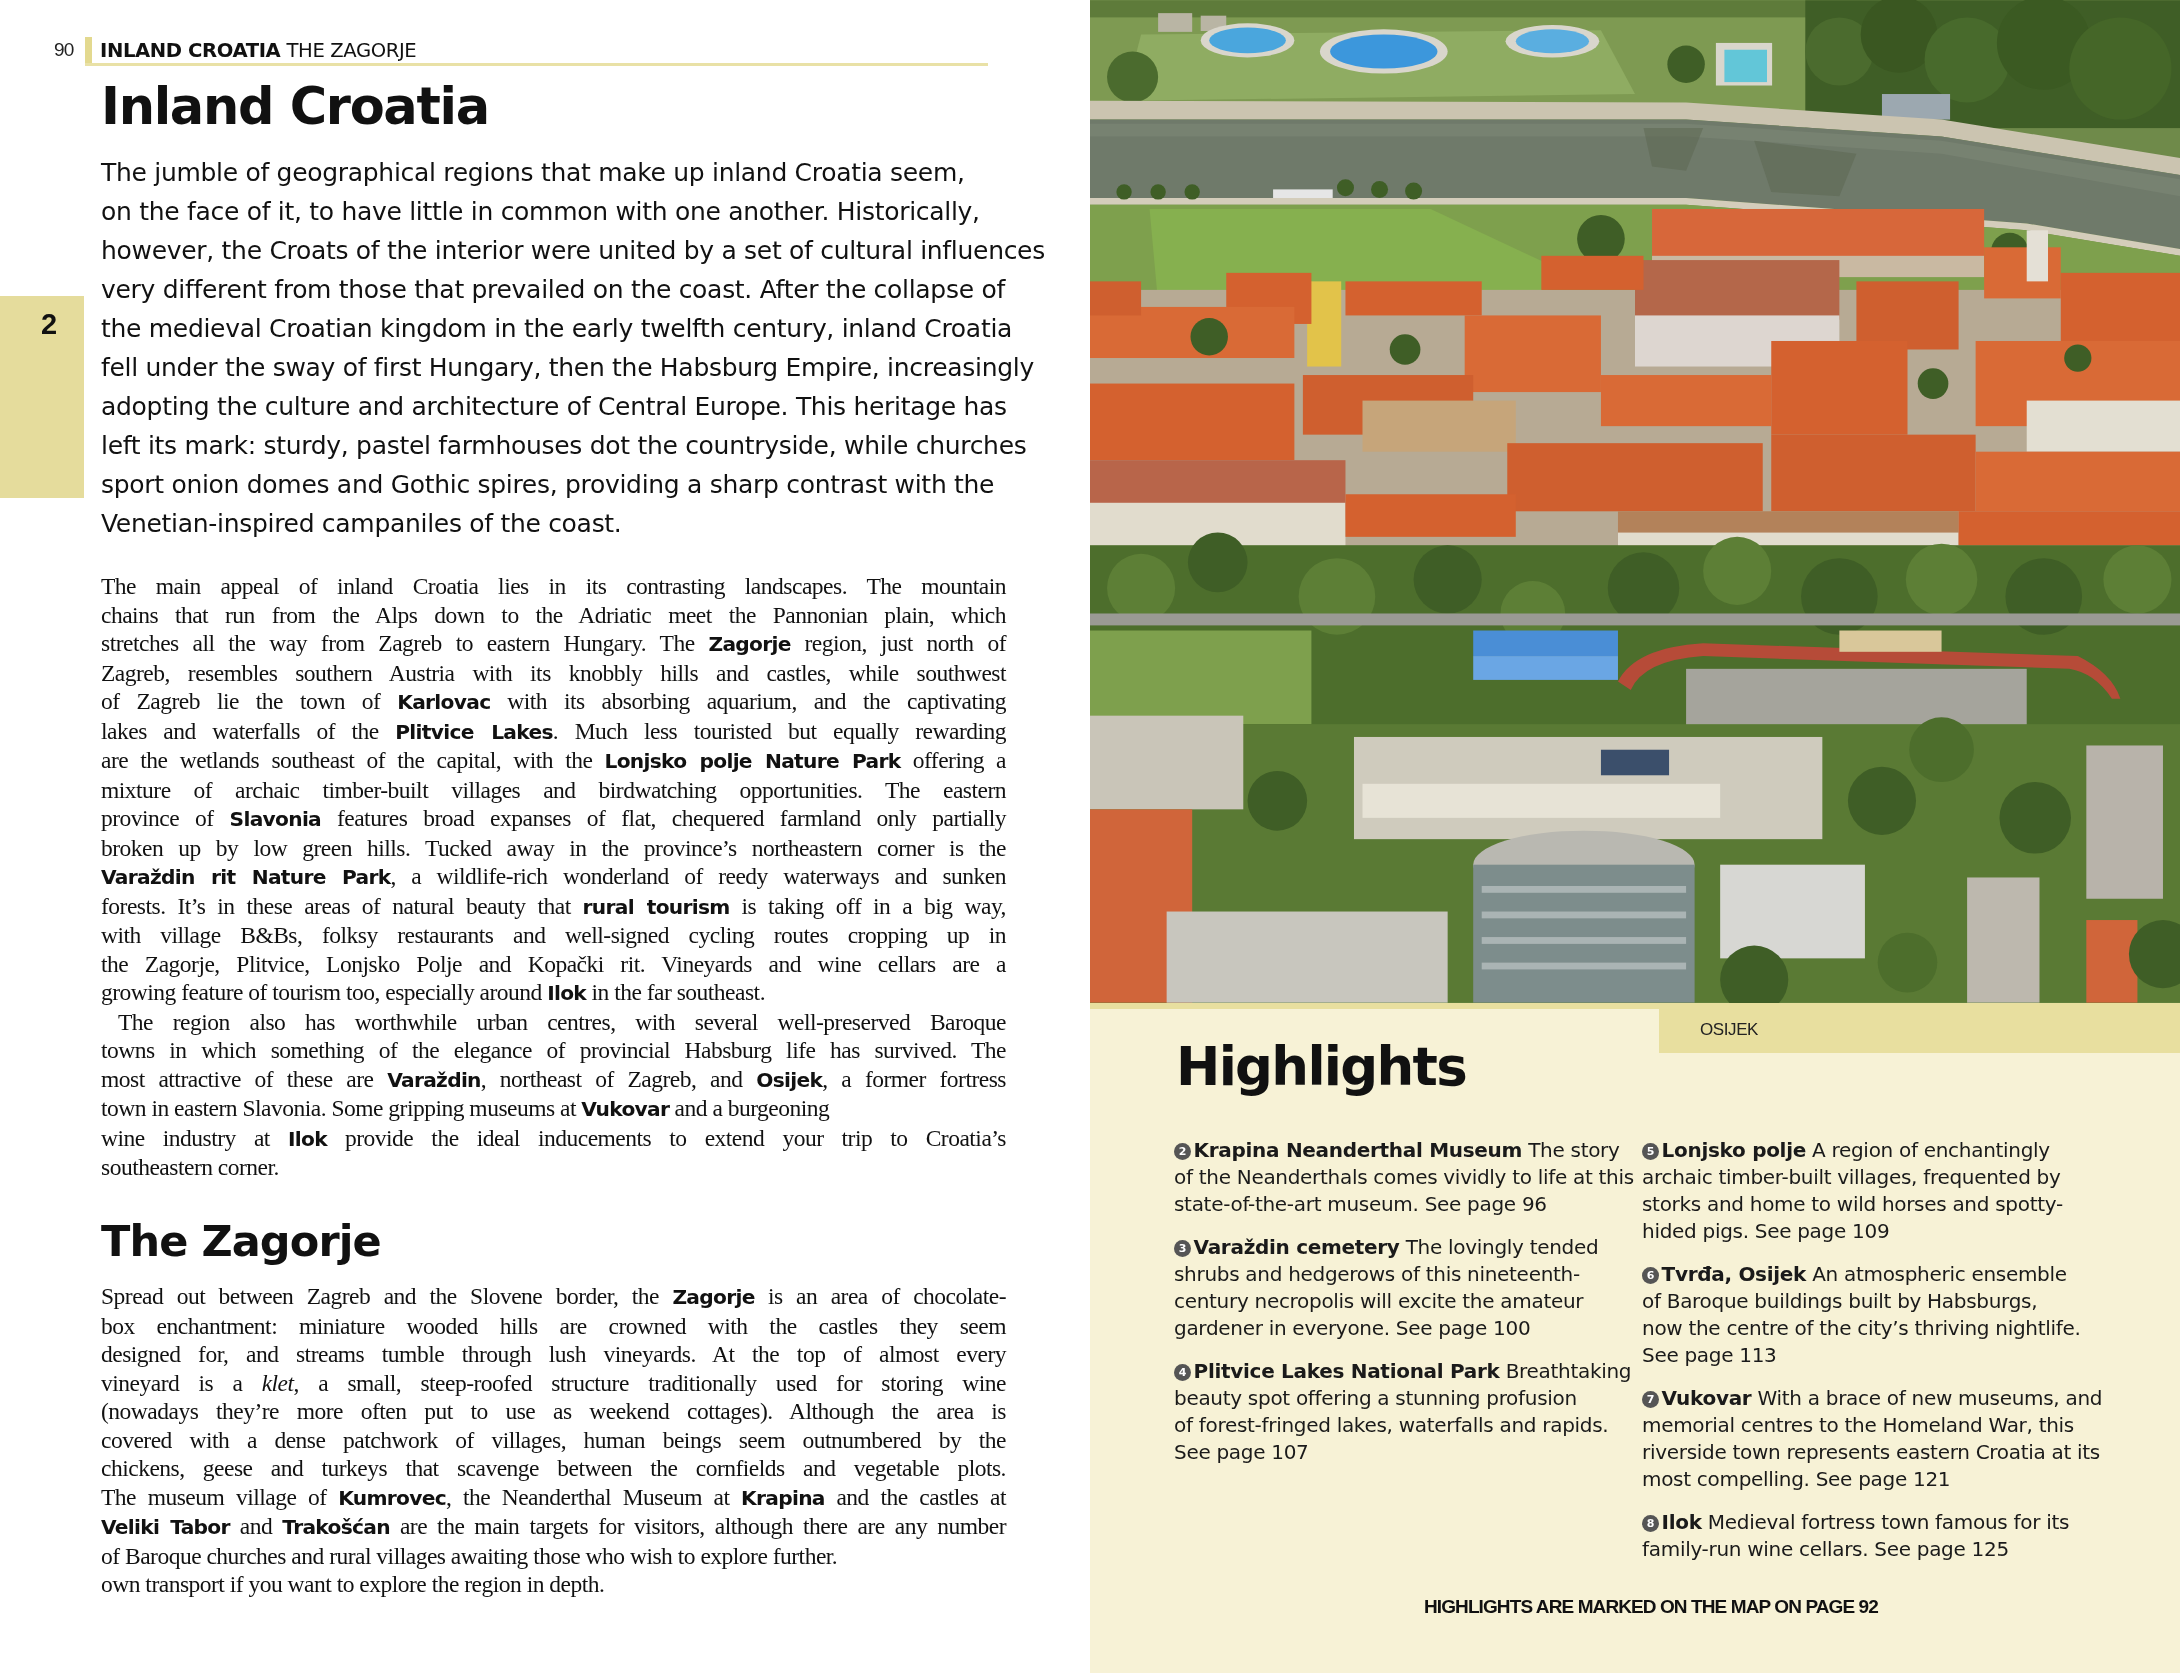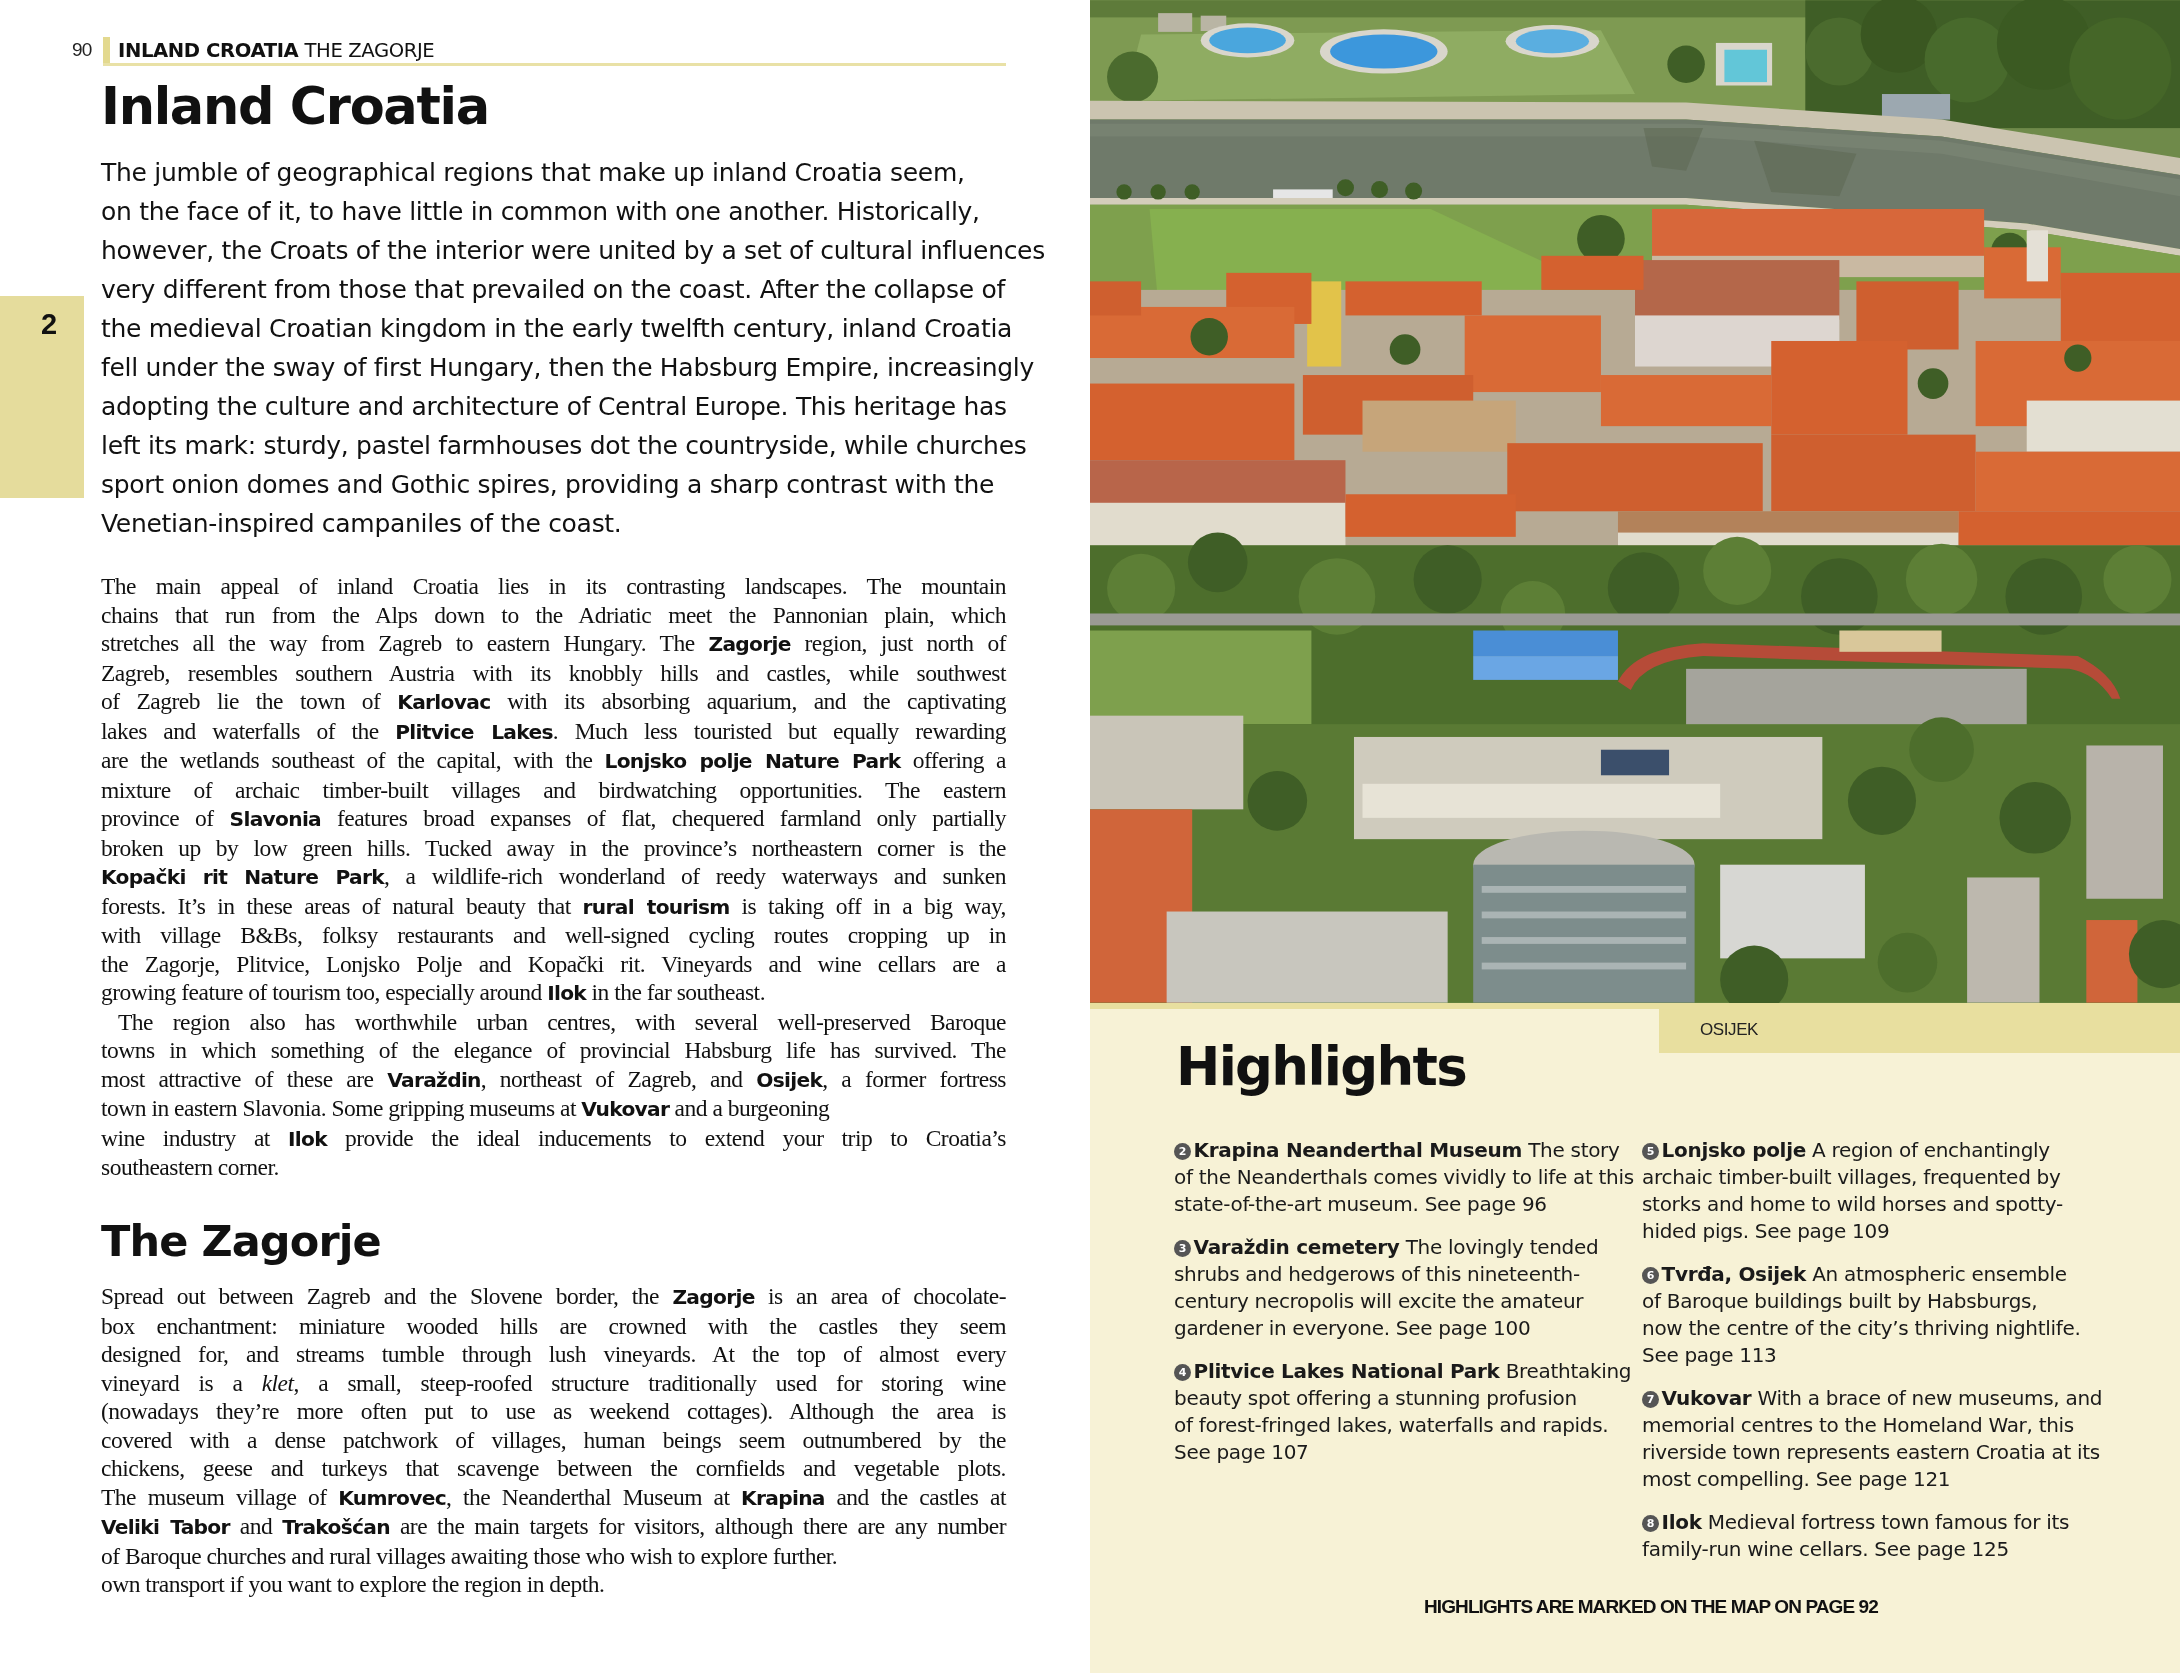--- a/index.html
+++ b/index.html
@@ -3,21 +3,21 @@
 <meta charset="utf-8">
 <style>
   html, body { margin:0; padding:0; }
   body { width:2181px; height:1674px; position:relative; overflow:hidden; background:#ffffff; color:#111; }
   .sans { font-family: "DejaVu Sans", "Liberation Sans", sans-serif; }
   .cond { font-family: "Liberation Sans", "DejaVu Sans", sans-serif; }
   .serif { font-family: "Liberation Serif", "DejaVu Serif", serif; }
 
   
   #left-page { position:absolute; left:0; top:0; width:1090px; height:1674px; background:#ffffff; }
-  #running-head { position:absolute; left:72px; top:34px; width:937px; height:34px;text-align:right; }
+  #running-head { position:absolute; left:54px; top:34px; width:937px; height:34px;text-align:right; }
   #page-number { position:absolute; left:0; top:5.1px; font-size:19px; color:#222; letter-spacing:-0.9px; }
   #head-bar { position:absolute; left:31px; top:3.4px; width:6.8px; height:29px; background:#e3d98f; }
   #head-rule { position:absolute; left:31px; top:29px; width:903px; height:2.6px; background:#e9e1a6; }
   #head-text { position:absolute; left:46px; top:5.1px; font-size:19.6px; white-space:nowrap; }
   #head-section { font-weight:bold; letter-spacing:-0.4px; }
   #head-sub { font-weight:normal; letter-spacing:-0.4px; }
 
   #chapter-tab { position:absolute; left:0; top:296px; width:84px; height:202px; background:#e5dc9c; }
   #chapter-num { position:absolute; left:41px; top:12px; font-size:29px; font-weight:bold; }
 
@@ -89,21 +89,21 @@
       <span class="ln"><span>The main appeal of inland Croatia lies in its contrasting landscapes. The mountain</span></span>
       <span class="ln"><span>chains that run from the Alps down to the Adriatic meet the Pannonian plain, which</span></span>
       <span class="ln"><span>stretches all the way from Zagreb to eastern Hungary. The </span><b class="kw">Zagorje</b><span> region, just north of</span></span>
       <span class="ln"><span>Zagreb, resembles southern Austria with its knobbly hills and castles, while southwest</span></span>
       <span class="ln"><span>of Zagreb lie the town of </span><b class="kw">Karlovac</b><span> with its absorbing aquarium, and the captivating</span></span>
       <span class="ln"><span>lakes and waterfalls of the </span><b class="kw">Plitvice Lakes</b><span>. Much less touristed but equally rewarding</span></span>
       <span class="ln"><span>are the wetlands southeast of the capital, with the </span><b class="kw">Lonjsko polje Nature Park</b><span> offering a</span></span>
       <span class="ln"><span>mixture of archaic timber-built villages and birdwatching opportunities. The eastern</span></span>
       <span class="ln"><span>province of </span><b class="kw">Slavonia</b><span> features broad expanses of flat, chequered farmland only partially</span></span>
       <span class="ln"><span>broken up by low green hills. Tucked away in the province’s northeastern corner is the</span></span>
-      <span class="ln"><b class="kw">Kopački rit Nature Park</b><span>, a wildlife-rich wonderland of reedy waterways and sunken</span></span>
+      <span class="ln"><b class="kw">Varaždin rit Nature Park</b><span>, a wildlife-rich wonderland of reedy waterways and sunken</span></span>
       <span class="ln"><span>forests. It’s in these areas of natural beauty that </span><b class="kw">rural tourism</b><span> is taking off in a big way,</span></span>
       <span class="ln"><span>with village B&amp;Bs, folksy restaurants and well-signed cycling routes cropping up in</span></span>
       <span class="ln"><span>the Zagorje, Plitvice, Lonjsko Polje and Kopački rit. Vineyards and wine cellars are a</span></span>
       <span class="ln last"><span>growing feature of tourism too, especially around </span><b class="kw">Ilok</b><span> in the far southeast.</span></span>
       <span class="ln indent"><span>The region also has worthwhile urban centres, with several well-preserved Baroque</span></span>
       <span class="ln"><span>towns in which something of the elegance of provincial Habsburg life has survived. The</span></span>
       <span class="ln"><span>most attractive of these are </span><b class="kw">Varaždin</b><span>, northeast of Zagreb, and </span><b class="kw">Osijek</b><span>, a former fortress</span></span>
       <span class="ln last"><span>town in eastern Slavonia. Some gripping museums at </span><b class="kw">Vukovar</b><span> and a burgeoning</span></span>
       <span class="ln"><span>wine industry at </span><b class="kw">Ilok</b><span> provide the ideal inducements to extend your trip to Croatia’s</span></span>
       <span class="ln last"><span>southeastern corner.</span></span>

